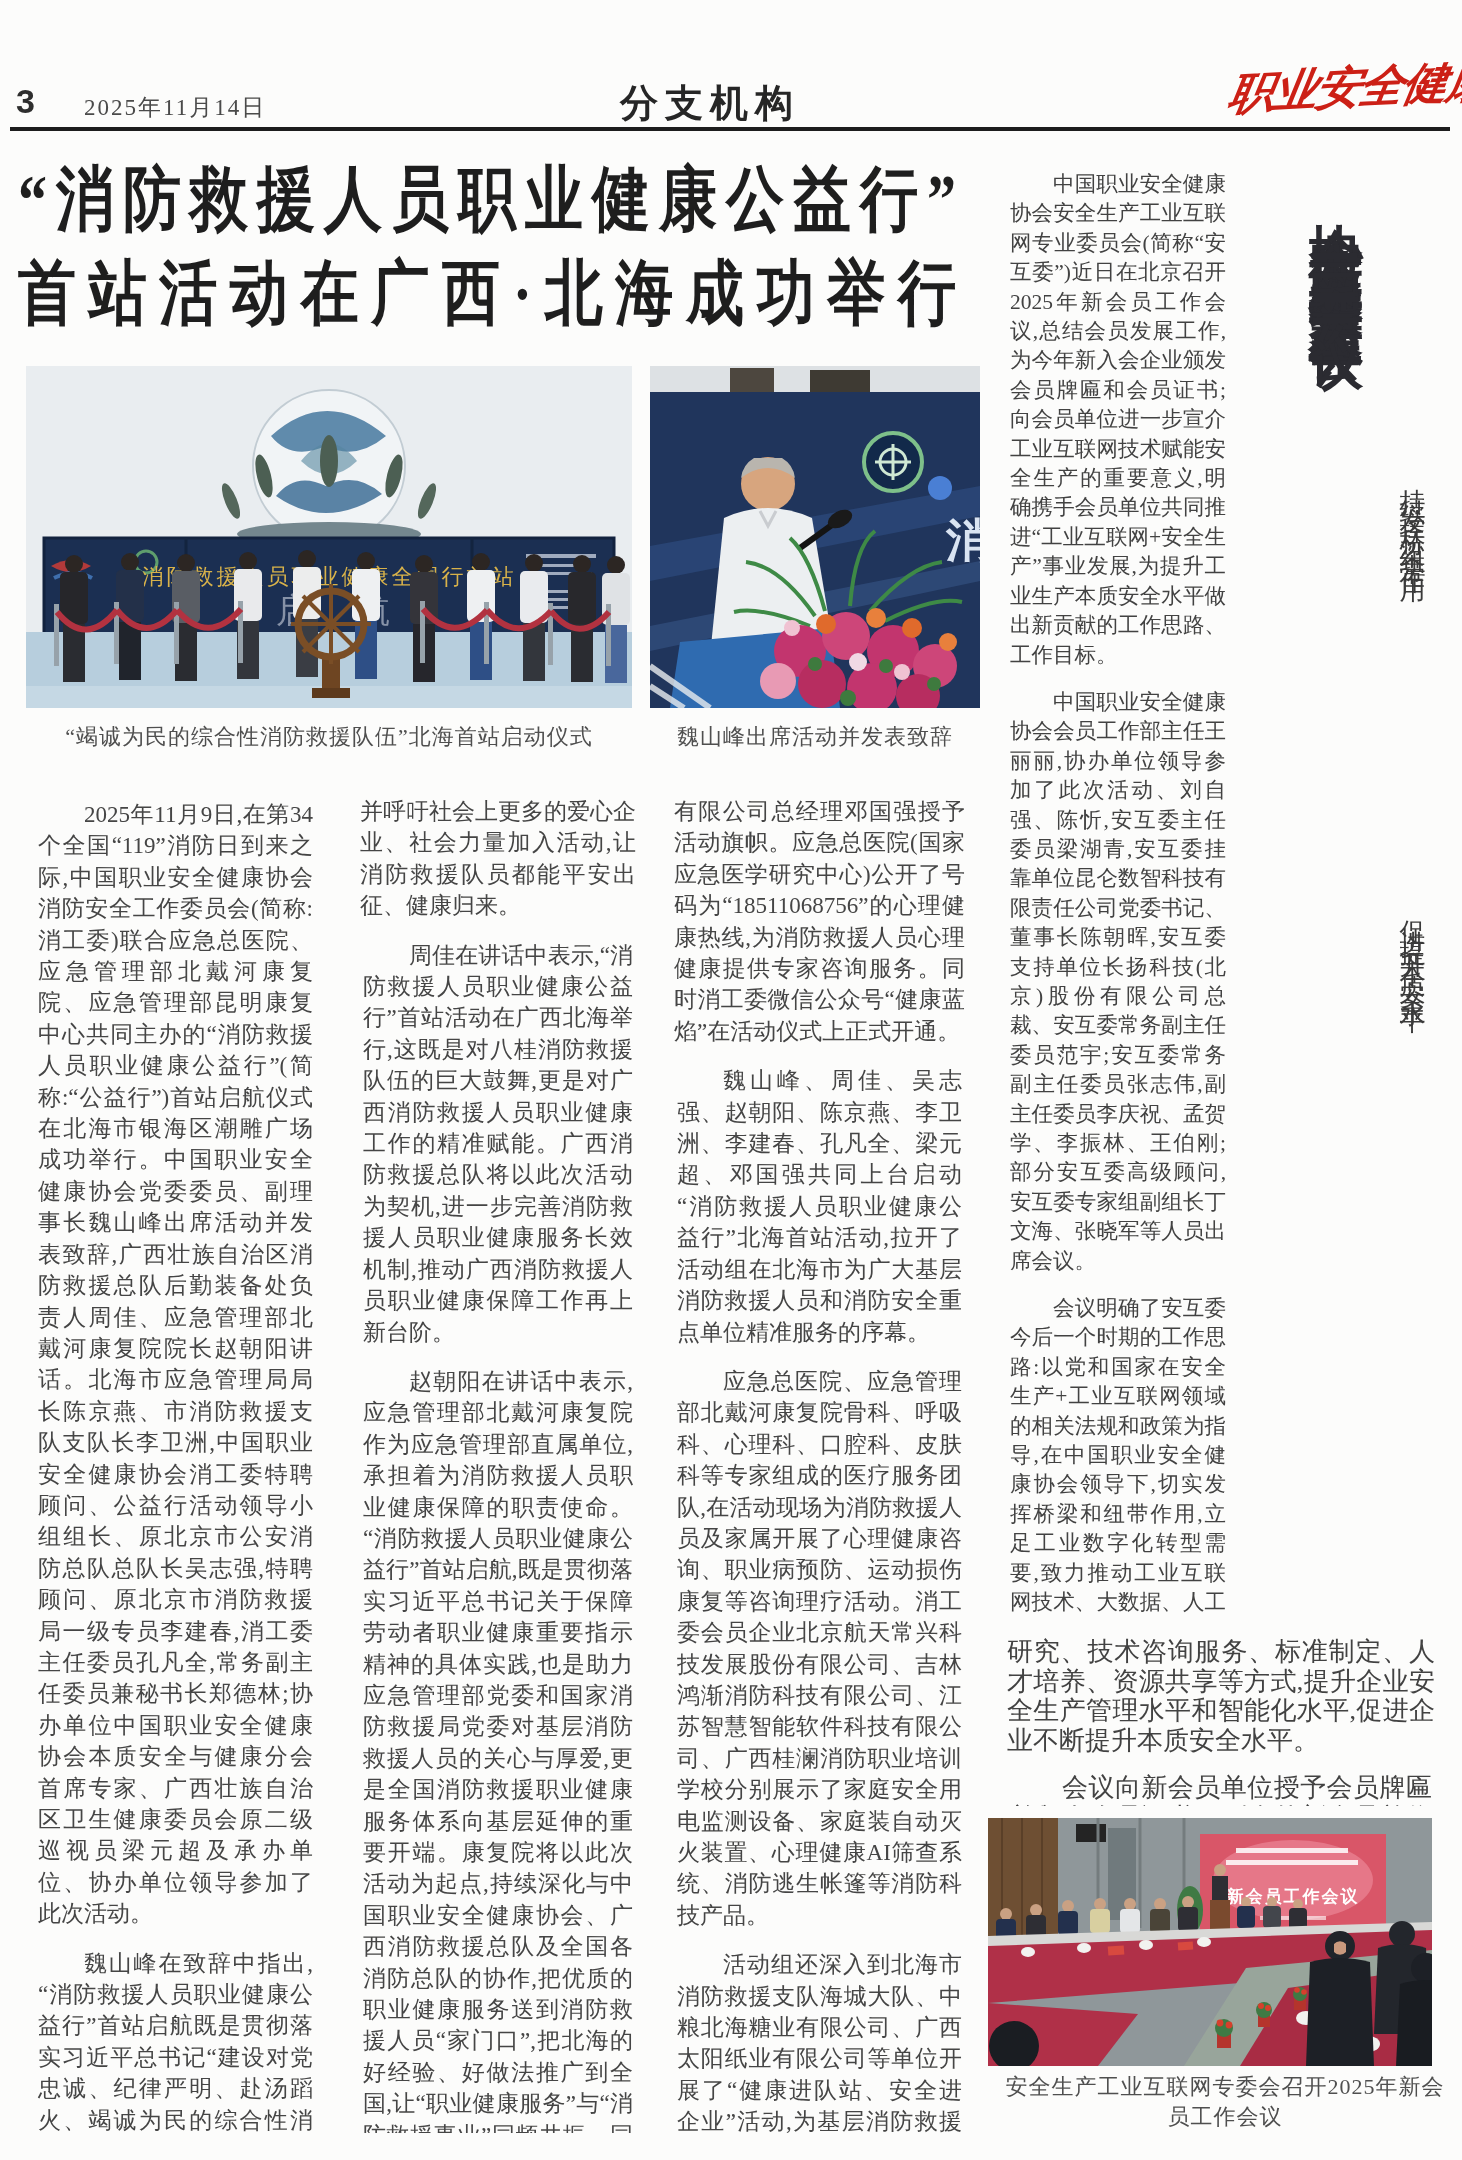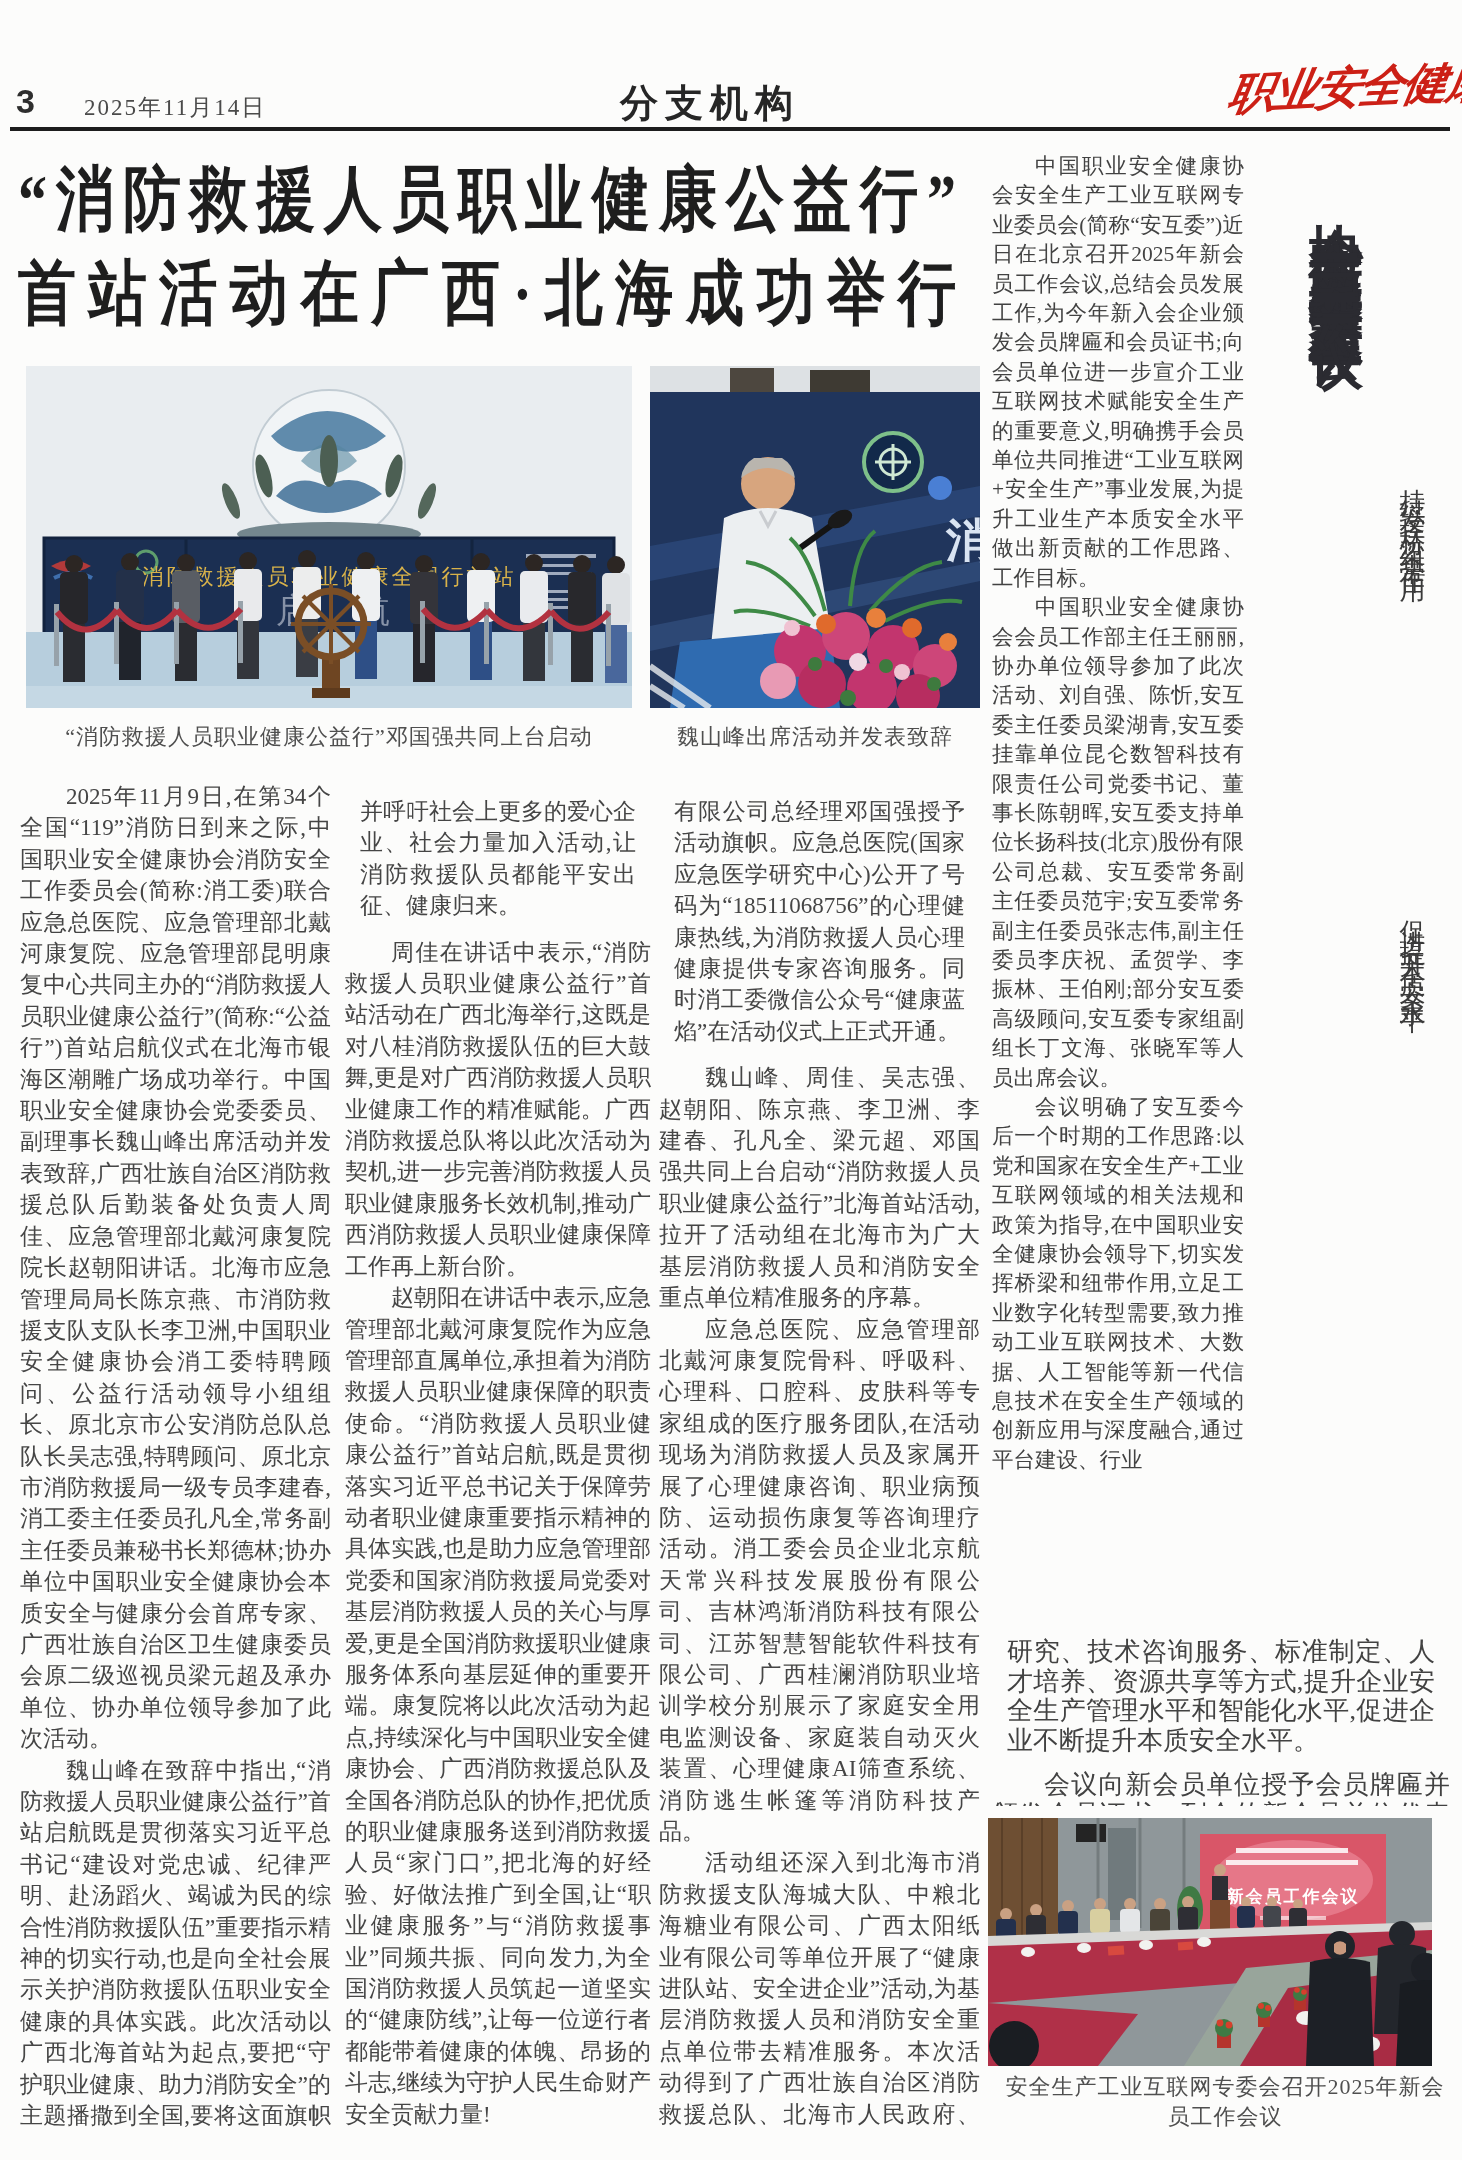--- a/index.html
+++ b/index.html
@@ -35,21 +35,21 @@
   .capB{left:997px;top:2072px;width:456px;}
   
   .col{font-size:23px;line-height:31.4px;color:#454545;overflow:hidden;}
   .c1{left:20px;top:781px;width:311px;height:1352px;}
   .c2{left:345px;top:781px;width:306px;height:1352px;}
   .c3{left:659px;top:781px;width:321px;height:1352px;}
   .col4{left:992px;top:152px;width:252px;height:1468px;
         font-size:21.5px;line-height:29.4px;color:#424242;overflow:hidden;}
   .wide{left:992px;top:1622px;width:458px;height:184px;
         font-size:26px;line-height:29.6px;color:#424242;overflow:hidden;}
-  .para{margin:0;text-indent:2em;}
+  .para{margin:18px;text-indent:2em;}
   .cont{margin:15px;text-indent:0;}
   .byline{float:right;}
   
   .vhead{left:1294px;top:180px;height:1375px;width:84px;
          writing-mode:vertical-rl;font-size:54px;font-weight:bold;color:#2b2b31;
          letter-spacing:5px;line-height:84px;text-align:left;}
   .vsub{left:1390px;width:44px;writing-mode:vertical-rl;font-size:26px;
         color:#3a3a3a;letter-spacing:10px;line-height:44px;}
   .vs1{top:468px;height:400px;}
   .vs2{top:900px;height:400px;}
@@ -253,21 +253,21 @@
     <g fill="#3e7a3e">
           <circle cx="165" cy="298" r="7"></circle>
           <circle cx="236" cy="300" r="7"></circle>
           <circle cx="284" cy="318" r="7"></circle>
           <circle cx="198" cy="332" r="8"></circle>
         </g>
   </g>
 </svg>
 </div>
 
-<div class="abs cap capL">“消防救援人员职业健康公益行”邓国强共同上台启动</div>
+<div class="abs cap capL">“竭诚为民的综合性消防救援队伍”北海首站启动仪式</div>
 <div class="abs cap capR">魏山峰出席活动并发表致辞</div>
 
 <div class="abs col jus c1">
   <p class="para"><span>2025年11月9日,在第34个全国“119”消防日到来之际,中国职业安全健康协会消防安全工作委员会(简称:消工委)联合应急总医院、应急管理部北戴河康复院、应急管理部昆明康复中心共同主办的“消防救援人员职业健康公益行”(简称:“公益行”)首站启航仪式在北海市银海区潮雕广场成功举行。中国职业安全健康协会党委委员、副理事长魏山峰出席活动并发表致辞,广西壮族自治区消防救援总队后勤装备处负责人周佳、应急管理部北戴河康复院院长赵朝阳讲话。北海市应急管理局局长陈京燕、市消防救援支队支队长李卫洲,中国职业安全健康协会消工委特聘顾问、公益行活动领导小组组长、原北京市公安消防总队总队长吴志强,特聘顾问、原北京市消防救援局一级专员李建春,消工委主任委员孔凡全,常务副主任委员兼秘书长郑德林;协办单位中国职业安全健康协会本质安全与健康分会首席专家、广西壮族自治区卫生健康委员会原二级巡视员梁元超及承办单位、协办单位领导参加了此次活动。</span></p>
   <p class="para"><span>魏山峰在致辞中指出,“消防救援人员职业健康公益行”首站启航既是贯彻落实习近平总书记“建设对党忠诚、纪律严明、赴汤蹈火、竭诚为民的综合性消防救援队伍”重要指示精神的切实行动,也是向全社会展示关护消防救援队伍职业安全健康的具体实践。此次活动以广西北海首站为起点,要把“守护职业健康、助力消防安全”的主题播撒到全国,要将这面旗帜传递到全国每一支消防救援队伍中去,</span></p>
 </div>
 <div class="abs col jus c2">
   <p class="cont"><span>并呼吁社会上更多的爱心企业、社会力量加入活动,让消防救援队员都能平安出征、健康归来。</span></p>
   <p class="para"><span>周佳在讲话中表示,“消防救援人员职业健康公益行”首站活动在广西北海举行,这既是对八桂消防救援队伍的巨大鼓舞,更是对广西消防救援人员职业健康工作的精准赋能。广西消防救援总队将以此次活动为契机,进一步完善消防救援人员职业健康服务长效机制,推动广西消防救援人员职业健康保障工作再上新台阶。</span></p>
   <p class="para"><span>赵朝阳在讲话中表示,应急管理部北戴河康复院作为应急管理部直属单位,承担着为消防救援人员职业健康保障的职责使命。“消防救援人员职业健康公益行”首站启航,既是贯彻落实习近平总书记关于保障劳动者职业健康重要指示精神的具体实践,也是助力应急管理部党委和国家消防救援局党委对基层消防救援人员的关心与厚爱,更是全国消防救援职业健康服务体系向基层延伸的重要开端。康复院将以此次活动为起点,持续深化与中国职业安全健康协会、广西消防救援总队及全国各消防总队的协作,把优质的职业健康服务送到消防救援人员“家门口”,把北海的好经验、好做法推广到全国,让“职业健康服务”与“消防救援事业”同频共振、同向发力,为全国消防救援人员筑起一道坚实的“健康防线”,让每一位逆行者都能带着健康的体魄、昂扬的斗志,继续为守护人民生命财产安全贡献力量!</span></p>

